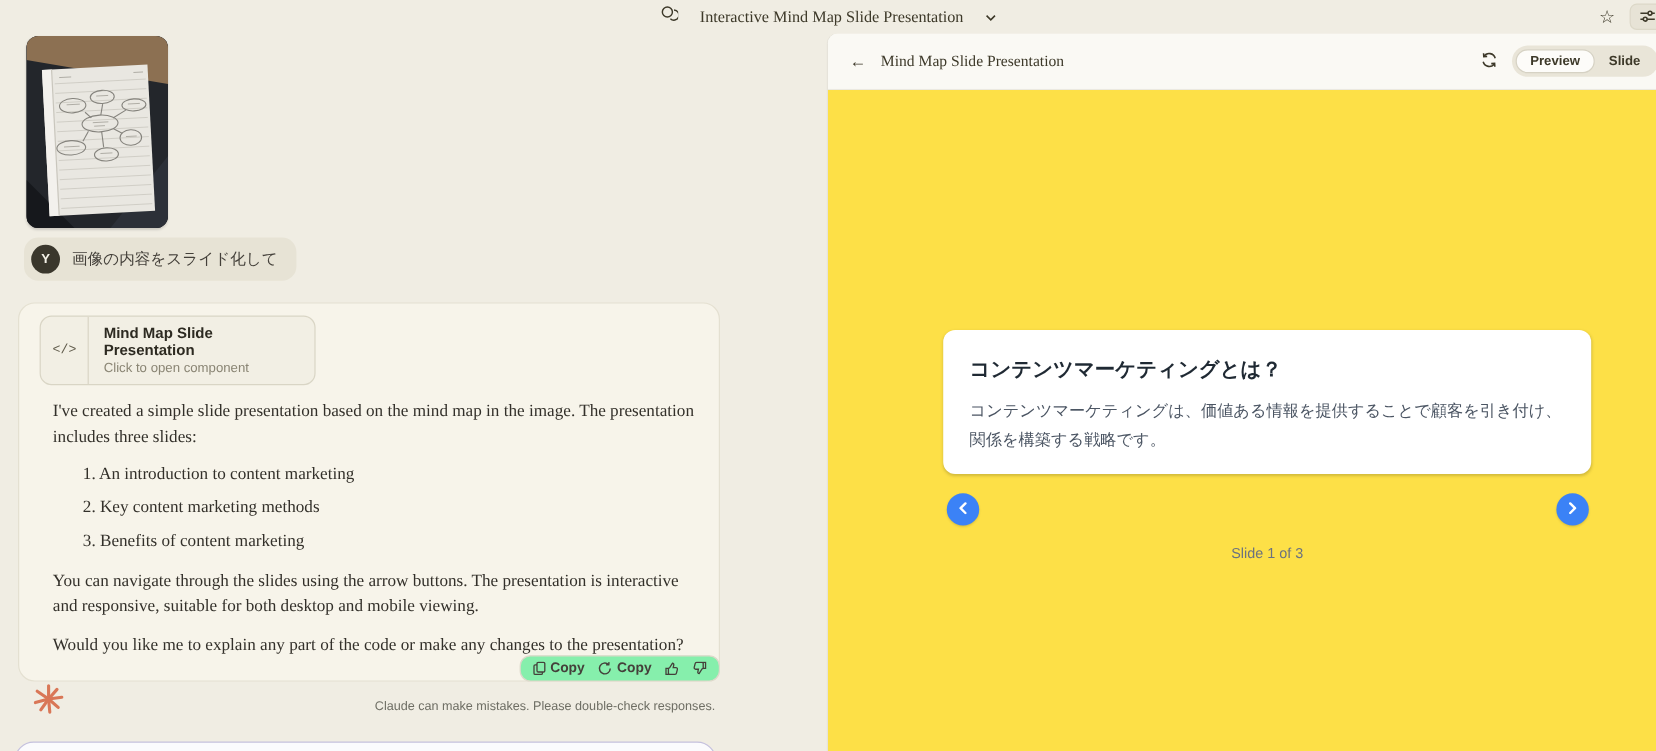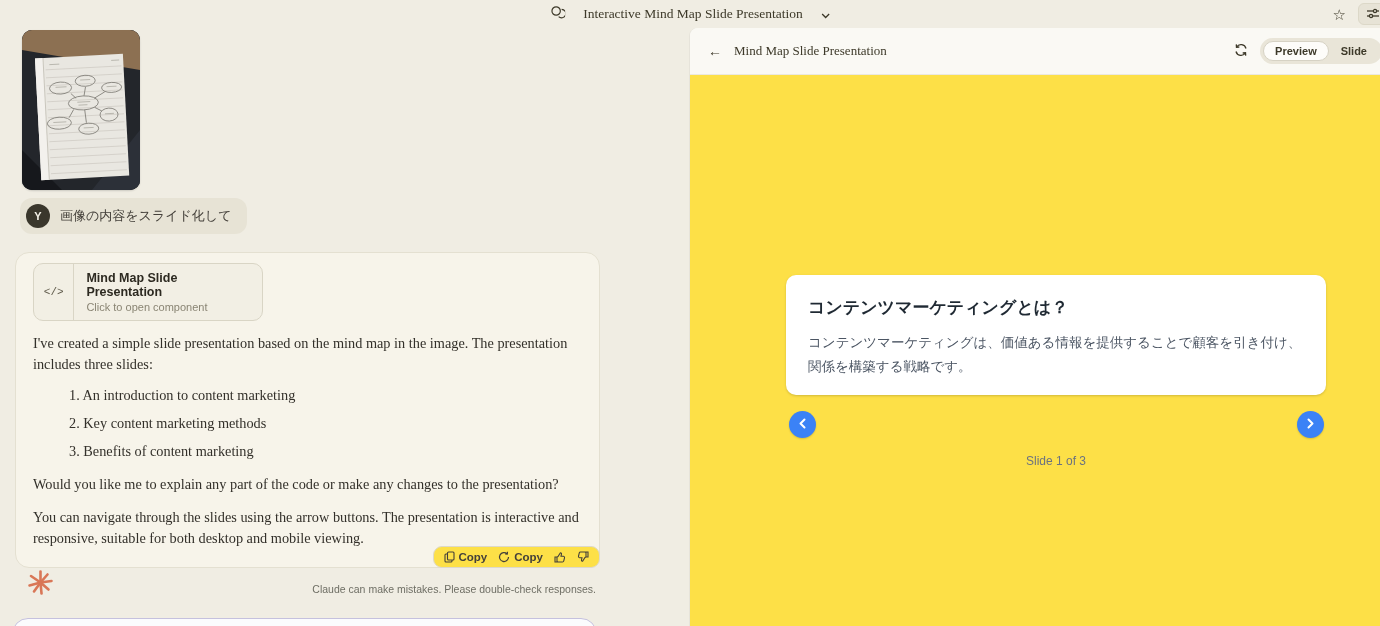--- a/index.html
+++ b/index.html
@@ -34,25 +34,25 @@
 
   .response-card { position:absolute; left:15px; top:224px; width:585px; height:316px; background:#f7f4ea; border:1px solid #e4e0d1; border-radius:14px; padding:10px 20px 12px 17px; }
 
   .artifact-chip { display:flex; align-items:stretch; width:230px; background:#f2efe4; border:1px solid #d9d5c5; border-radius:10px; overflow:hidden; cursor:pointer; padding:0; text-align:left; font-family:inherit; }
   .chip-icon-cell { width:42px; display:flex; align-items:center; justify-content:center; border-right:1px solid #d9d5c5; font-family:"Liberation Mono","DejaVu Sans Mono",monospace; font-size:11px; color:#5f5a4a; }
   .chip-text { padding:7px 12px 7px 12px; }
   .chip-title { font-size:12.5px; font-weight:bold; color:#2d2a21; }
   .chip-sub { font-size:11px; color:#8a8574; margin-top:2px; }
 
   .msg { font-size:14.3px; line-height:21px; color:#33302a; }
-  .msg p { margin-top:12px; }
+  .msg p { margin-top:12px;margin-left:11px; }
   .msg .list { margin:10px 0 10px 8px; }
   .msg .list div { margin-bottom:7px;margin-left:28px; }
 
-  .action-pill { position:absolute; right:-1px; bottom:-1px; display:flex; align-items:center; gap:11px; background:#fde047; border:1px solid #ddd9ca; border-radius:9px; padding:4px 10px; }
+  .action-pill { position:absolute; right:-1px; bottom:-1px; display:flex; align-items:center; gap:11px; background:#86efac; border:1px solid #ddd9ca; border-radius:9px; padding:4px 10px; }
   .action-btn { display:flex; align-items:center; gap:4px; background:none; border:none; cursor:pointer; font-size:11.5px; font-weight:bold; color:#44403a; font-family:inherit; }
   .action-btn svg { display:block; }
 
   .claude-logo { position:absolute; left:27px; top:541px; cursor:pointer; background:none; border:none; padding:0; }
   .disclaimer { position:absolute; left:0; top:555px; width:596px; text-align:right; font-size:10.5px; color:#6e6e64; }
 
   .composer { position:absolute; left:12px; top:590px; width:585px; height:40px; background:#fbfbfd; border:1.5px solid #c5c1de; border-radius:16px 16px 0 0; cursor:text; }
 
   
   .artifact-panel { position:absolute; top:28px; left:690px; width:690px; height:598px; background:#fbfaf5; border-top-left-radius:8px; box-shadow:-1px 0 0 rgba(0,0,0,.04); }
@@ -187,22 +187,22 @@
       </span>
     </button>
 
     <div class="msg serif">
       <p>I've created a simple slide presentation based on the mind map in the image. The presentation includes three slides:</p>
       <div class="list">
         <div>1. An introduction to content marketing</div>
         <div>2. Key content marketing methods</div>
         <div>3. Benefits of content marketing</div>
       </div>
+      <p>You can navigate through the slides using the arrow buttons. The presentation is interactive and responsive, suitable for both desktop and mobile viewing.</p>
       <p>Would you like me to explain any part of the code or make any changes to the presentation?</p>
-      <p>You can navigate through the slides using the arrow buttons. The presentation is interactive and responsive, suitable for both desktop and mobile viewing.</p>
     </div>
 
     <div class="action-pill">
       <button class="action-btn">
         <span>
           <svg width="11" height="12" viewBox="0 0 11 12" fill="none" stroke="#44403a" stroke-width="1.1">
             <rect x="3.5" y="1" width="6.5" height="8" rx="1"></rect>
             <path d="M3.5 3H2a1 1 0 0 0-1 1v6a1 1 0 0 0 1 1h5a1 1 0 0 0 1-1V9"></path>
           </svg>
         </span>

